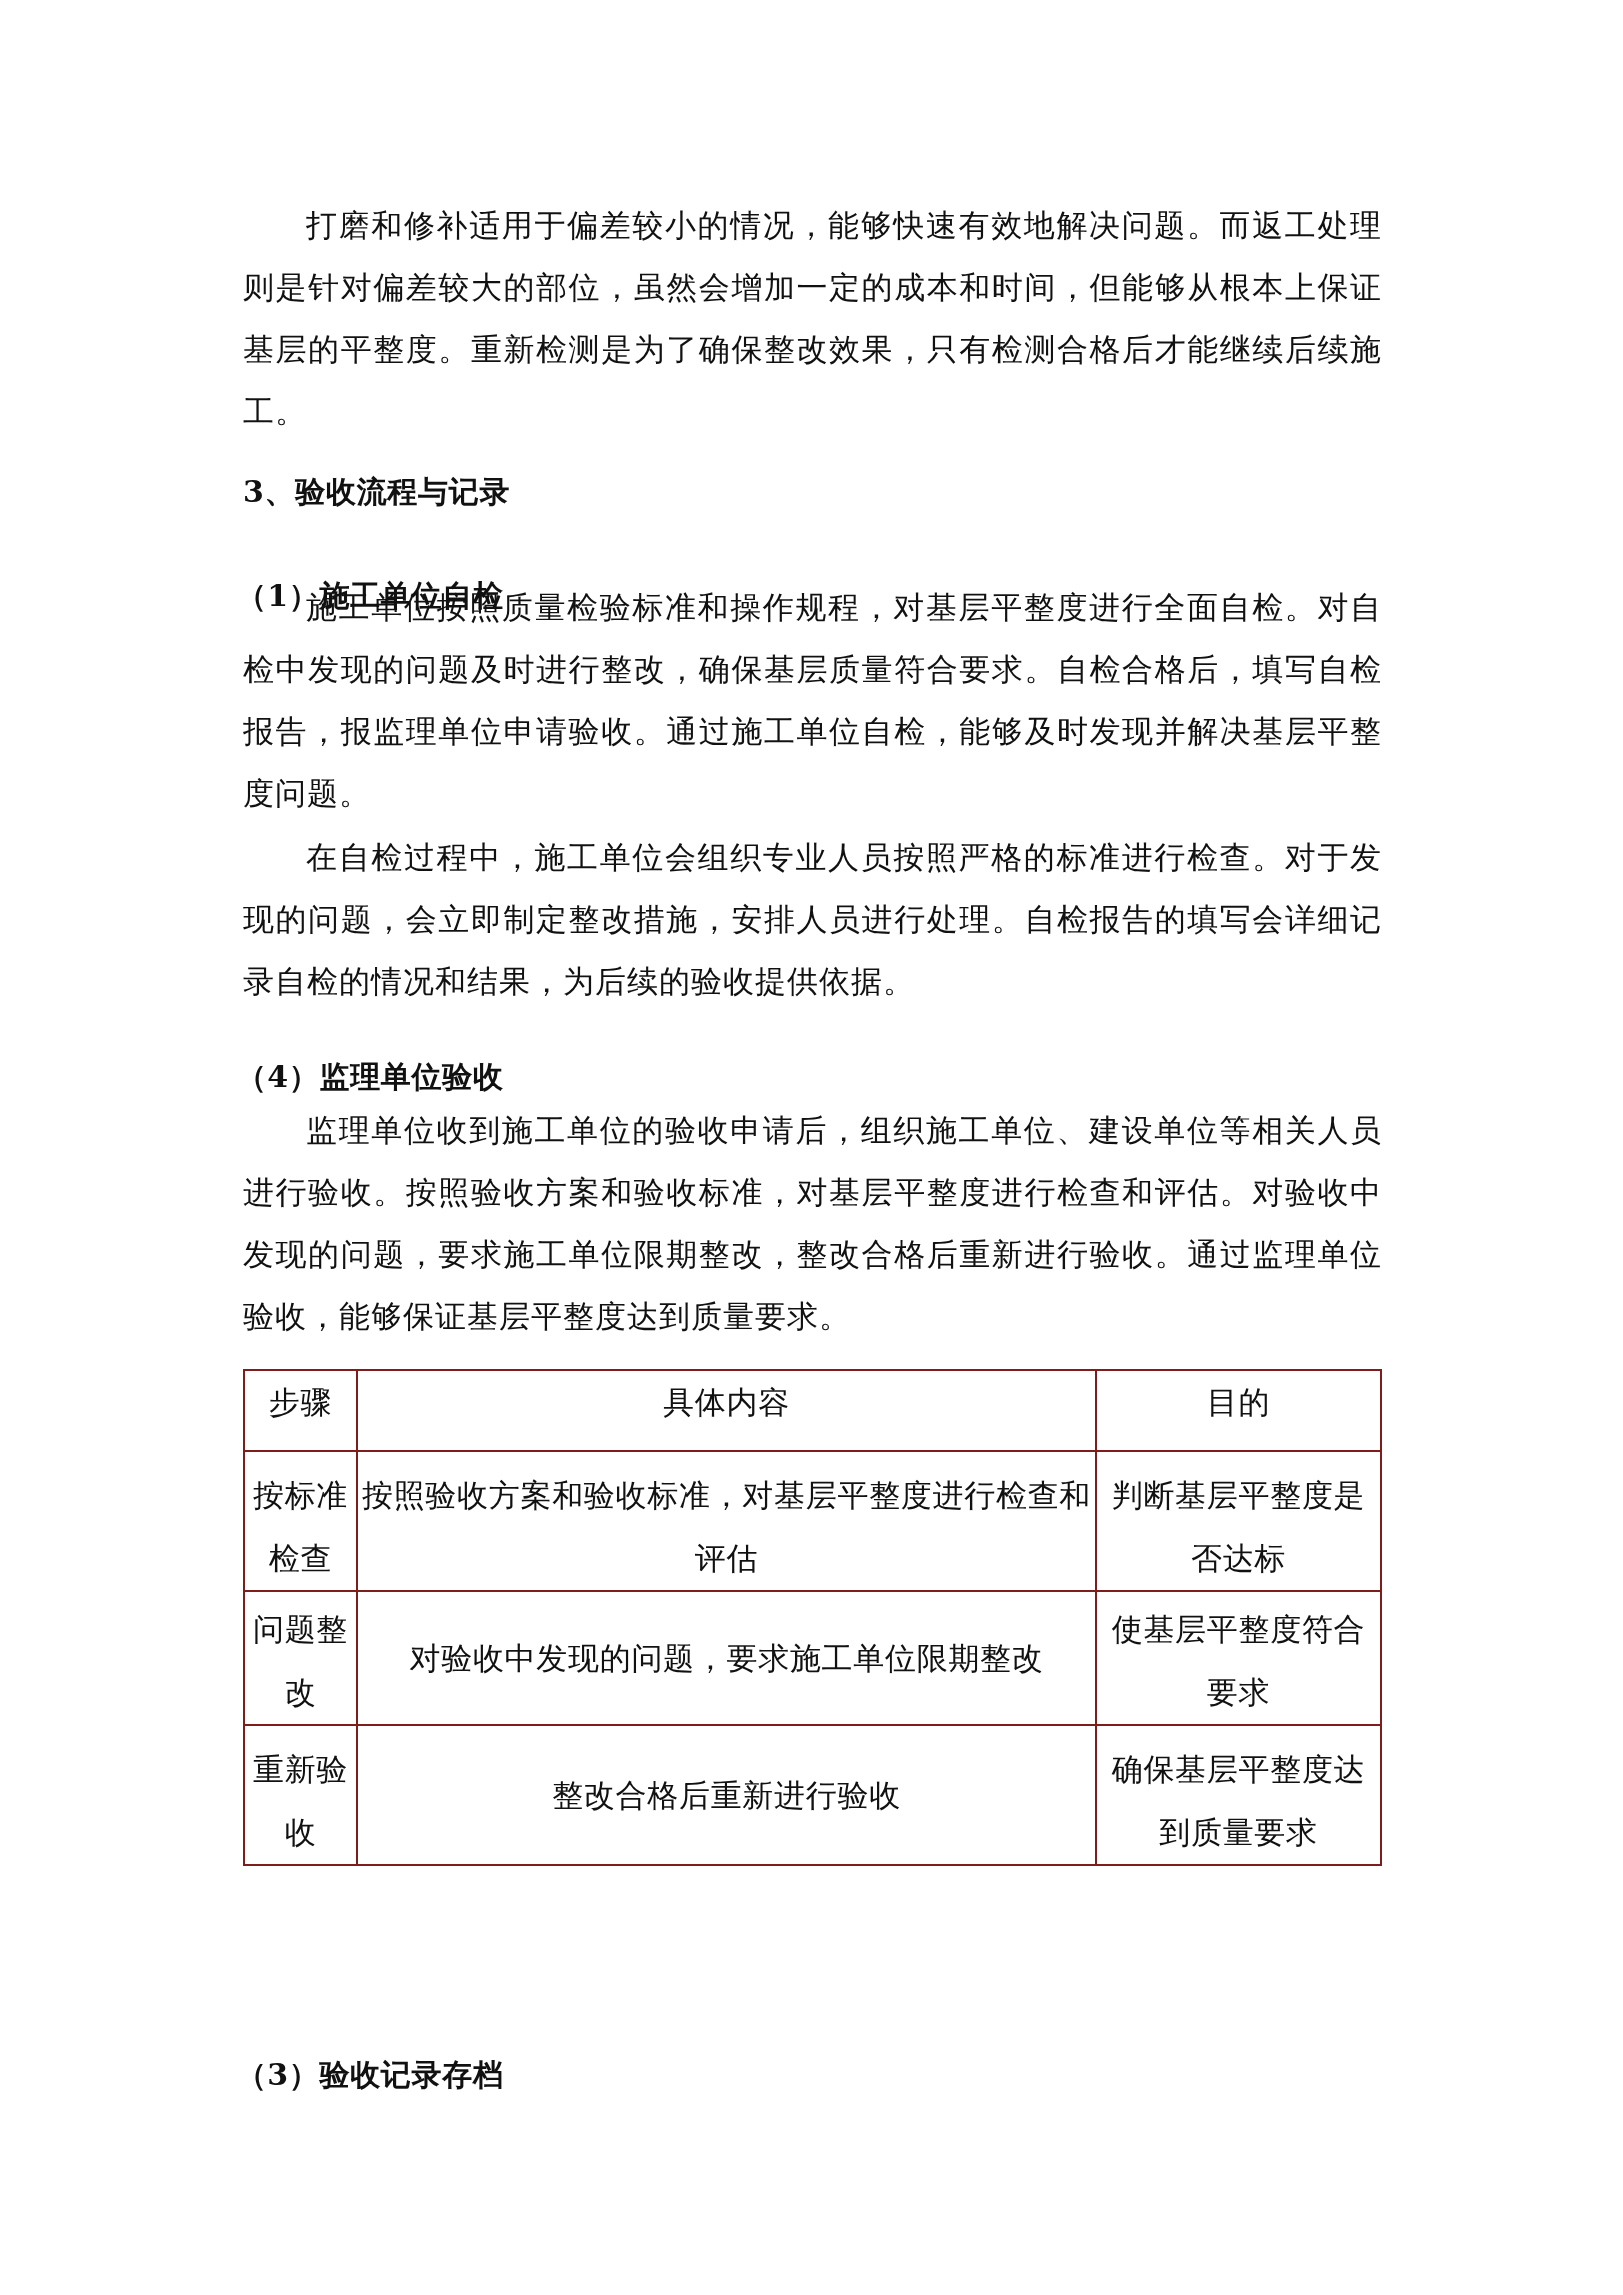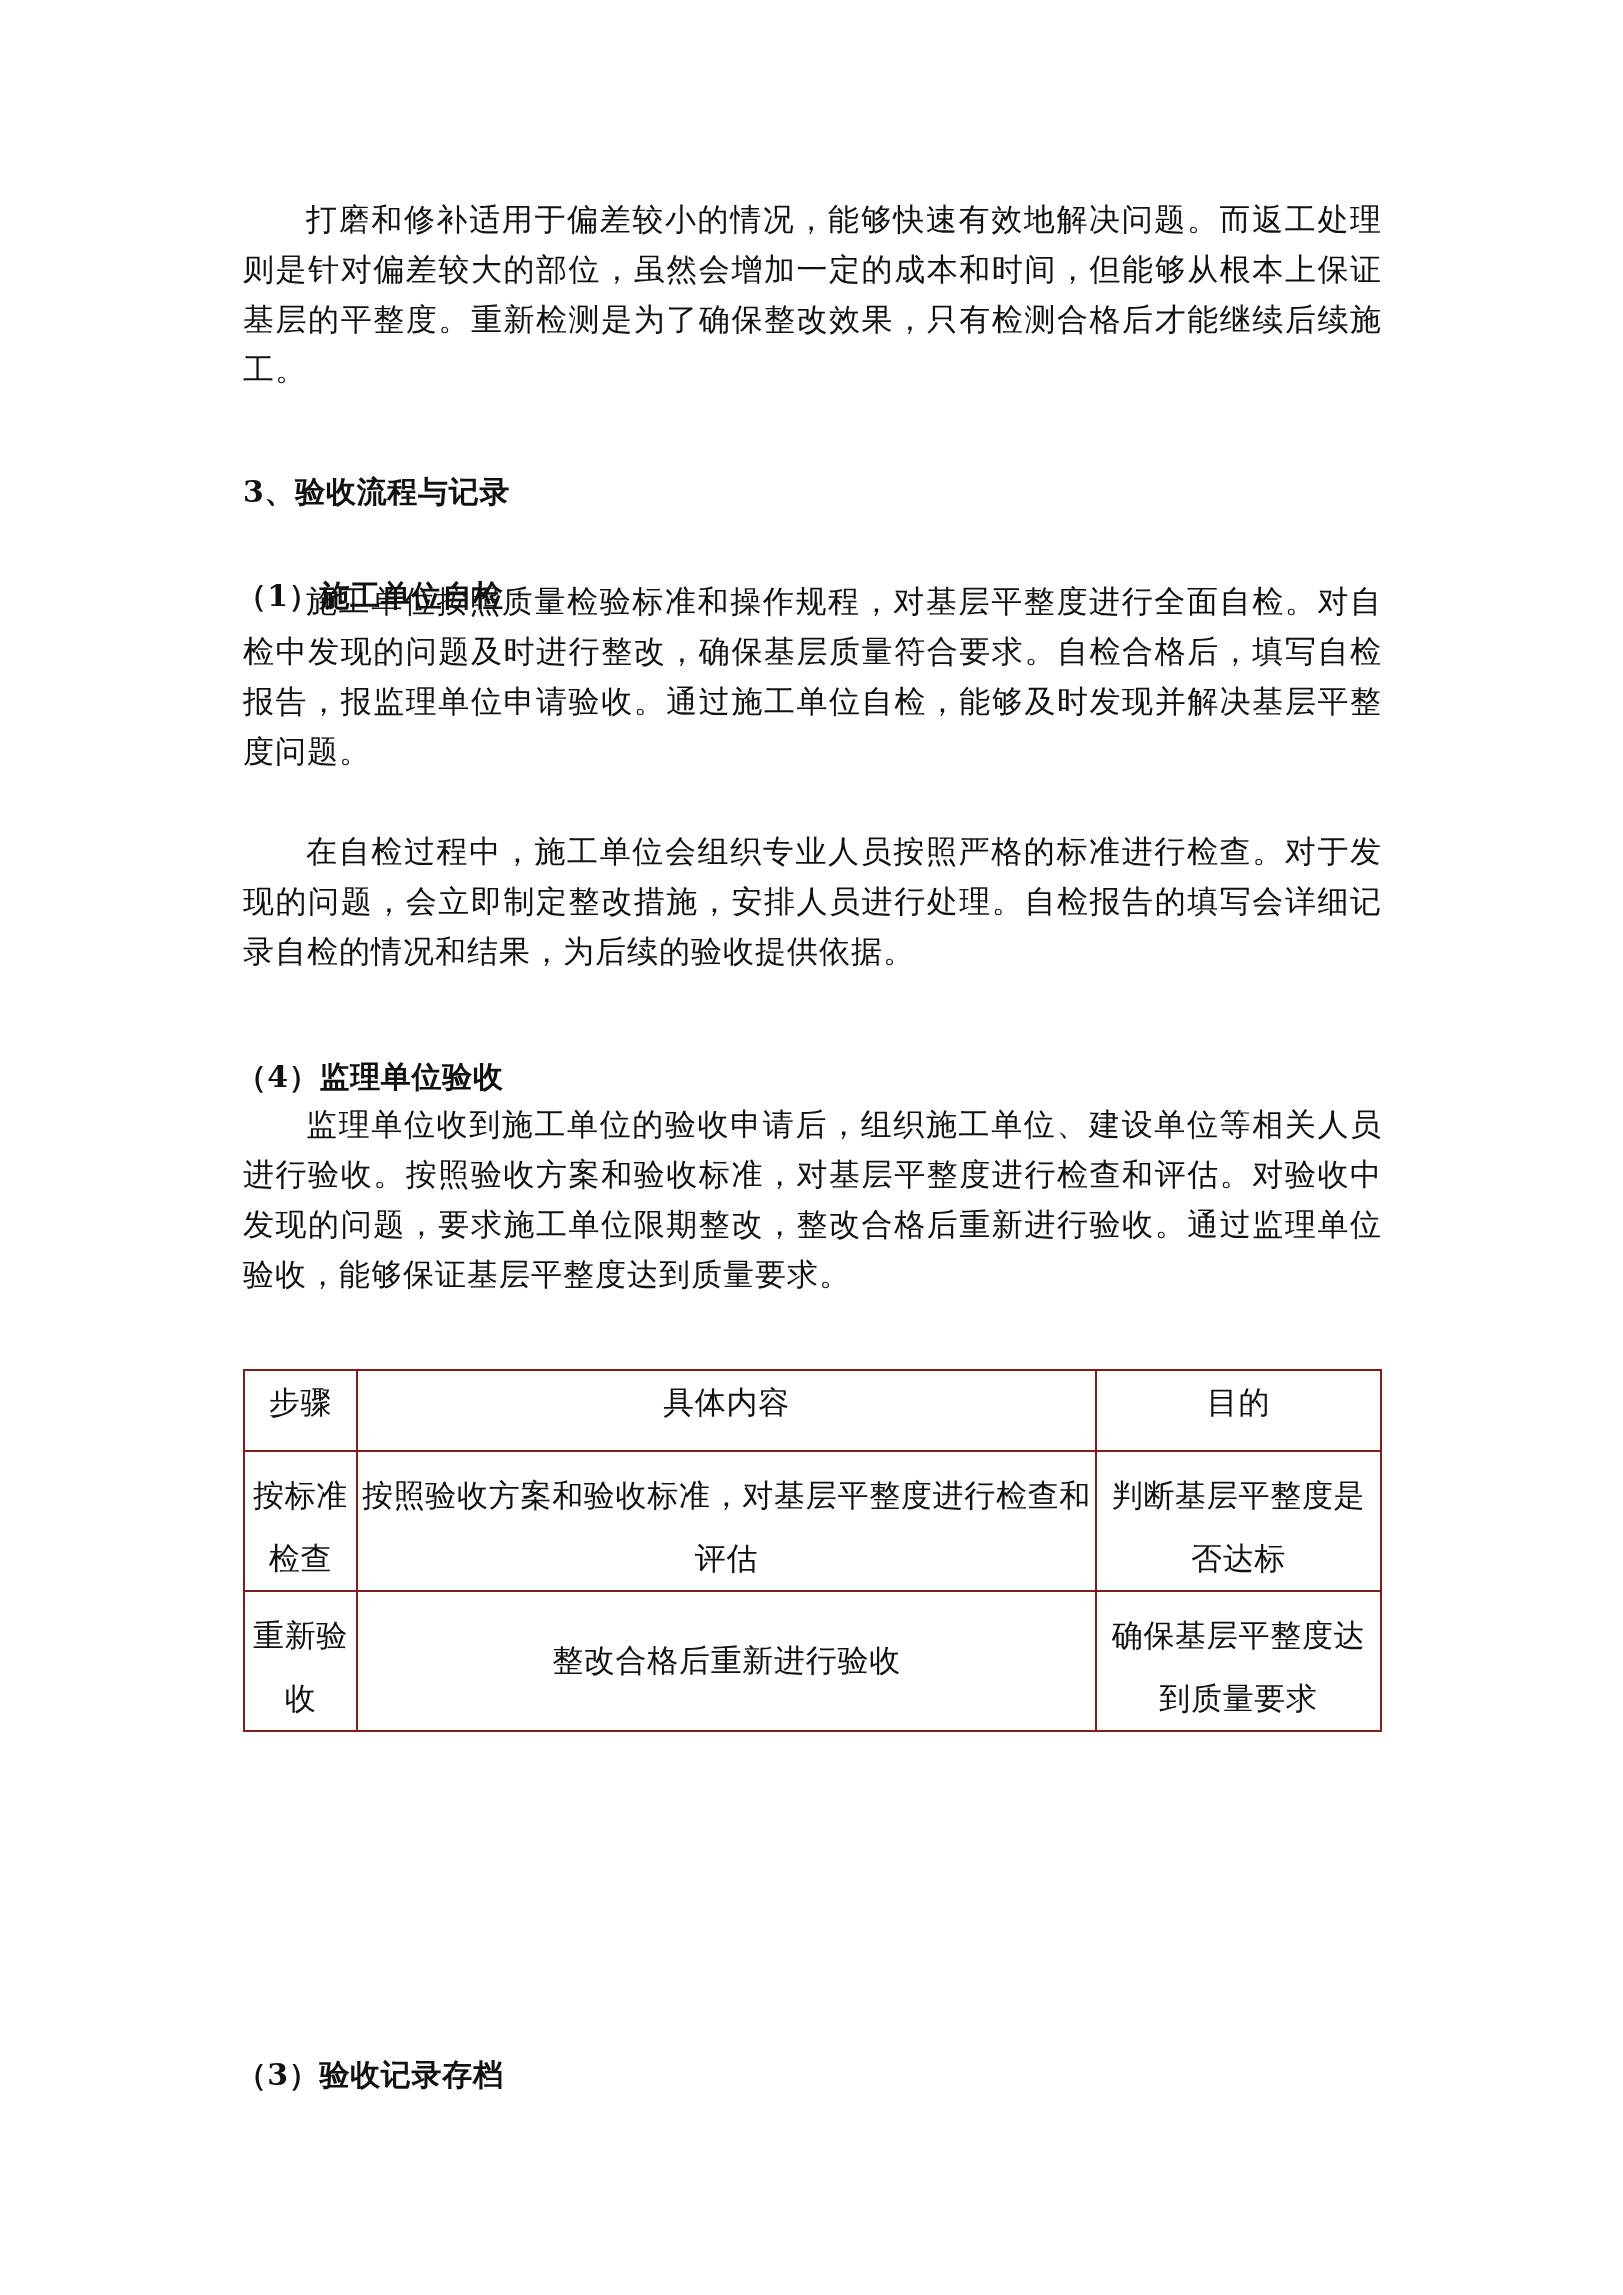--- a/index.html
+++ b/index.html
@@ -19,21 +19,21 @@
       position: absolute;
       left: 243px;
       top: 0;
       width: 1139px;
     }
     .para {
       position: absolute;
       left: 0;
       width: 1139px;
       font-size: 31px;
-      line-height: 50px;
+      line-height: 62px;
       text-align: justify;
       text-indent: 63px;
       letter-spacing: 1px;
       margin: 0;
     }
     .heading {
       position: absolute;
       left: 0;
       font-size: 30px;
       line-height: 39px;
@@ -106,20 +106,25 @@
         <th>具体内容</th>
         <th>目的</th>
       </tr>
     </thead>
     <tbody>
       <tr class="r2">
         <td class="step">按标准检查</td>
         <td>按照验收方案和验收标准，对基层平整度进行检查和评估</td>
         <td class="purpose">判断基层平整度是否达标</td>
       </tr>
+      <tr class="r3">
+        <td class="step">问题整改</td>
+        <td class="middle">对验收中发现的问题，要求施工单位限期整改</td>
+        <td class="purpose">使基层平整度符合要求</td>
+      </tr>
       <tr class="r4">
         <td class="step">重新验收</td>
         <td class="middle">整改合格后重新进行验收</td>
         <td class="purpose">确保基层平整度达到质量要求</td>
       </tr>
     </tbody>
   </table>
 
   <h3 class="heading sub-heading" style="top:2055px; left:-6.5px;">（3）验收记录存档</h3>
 

